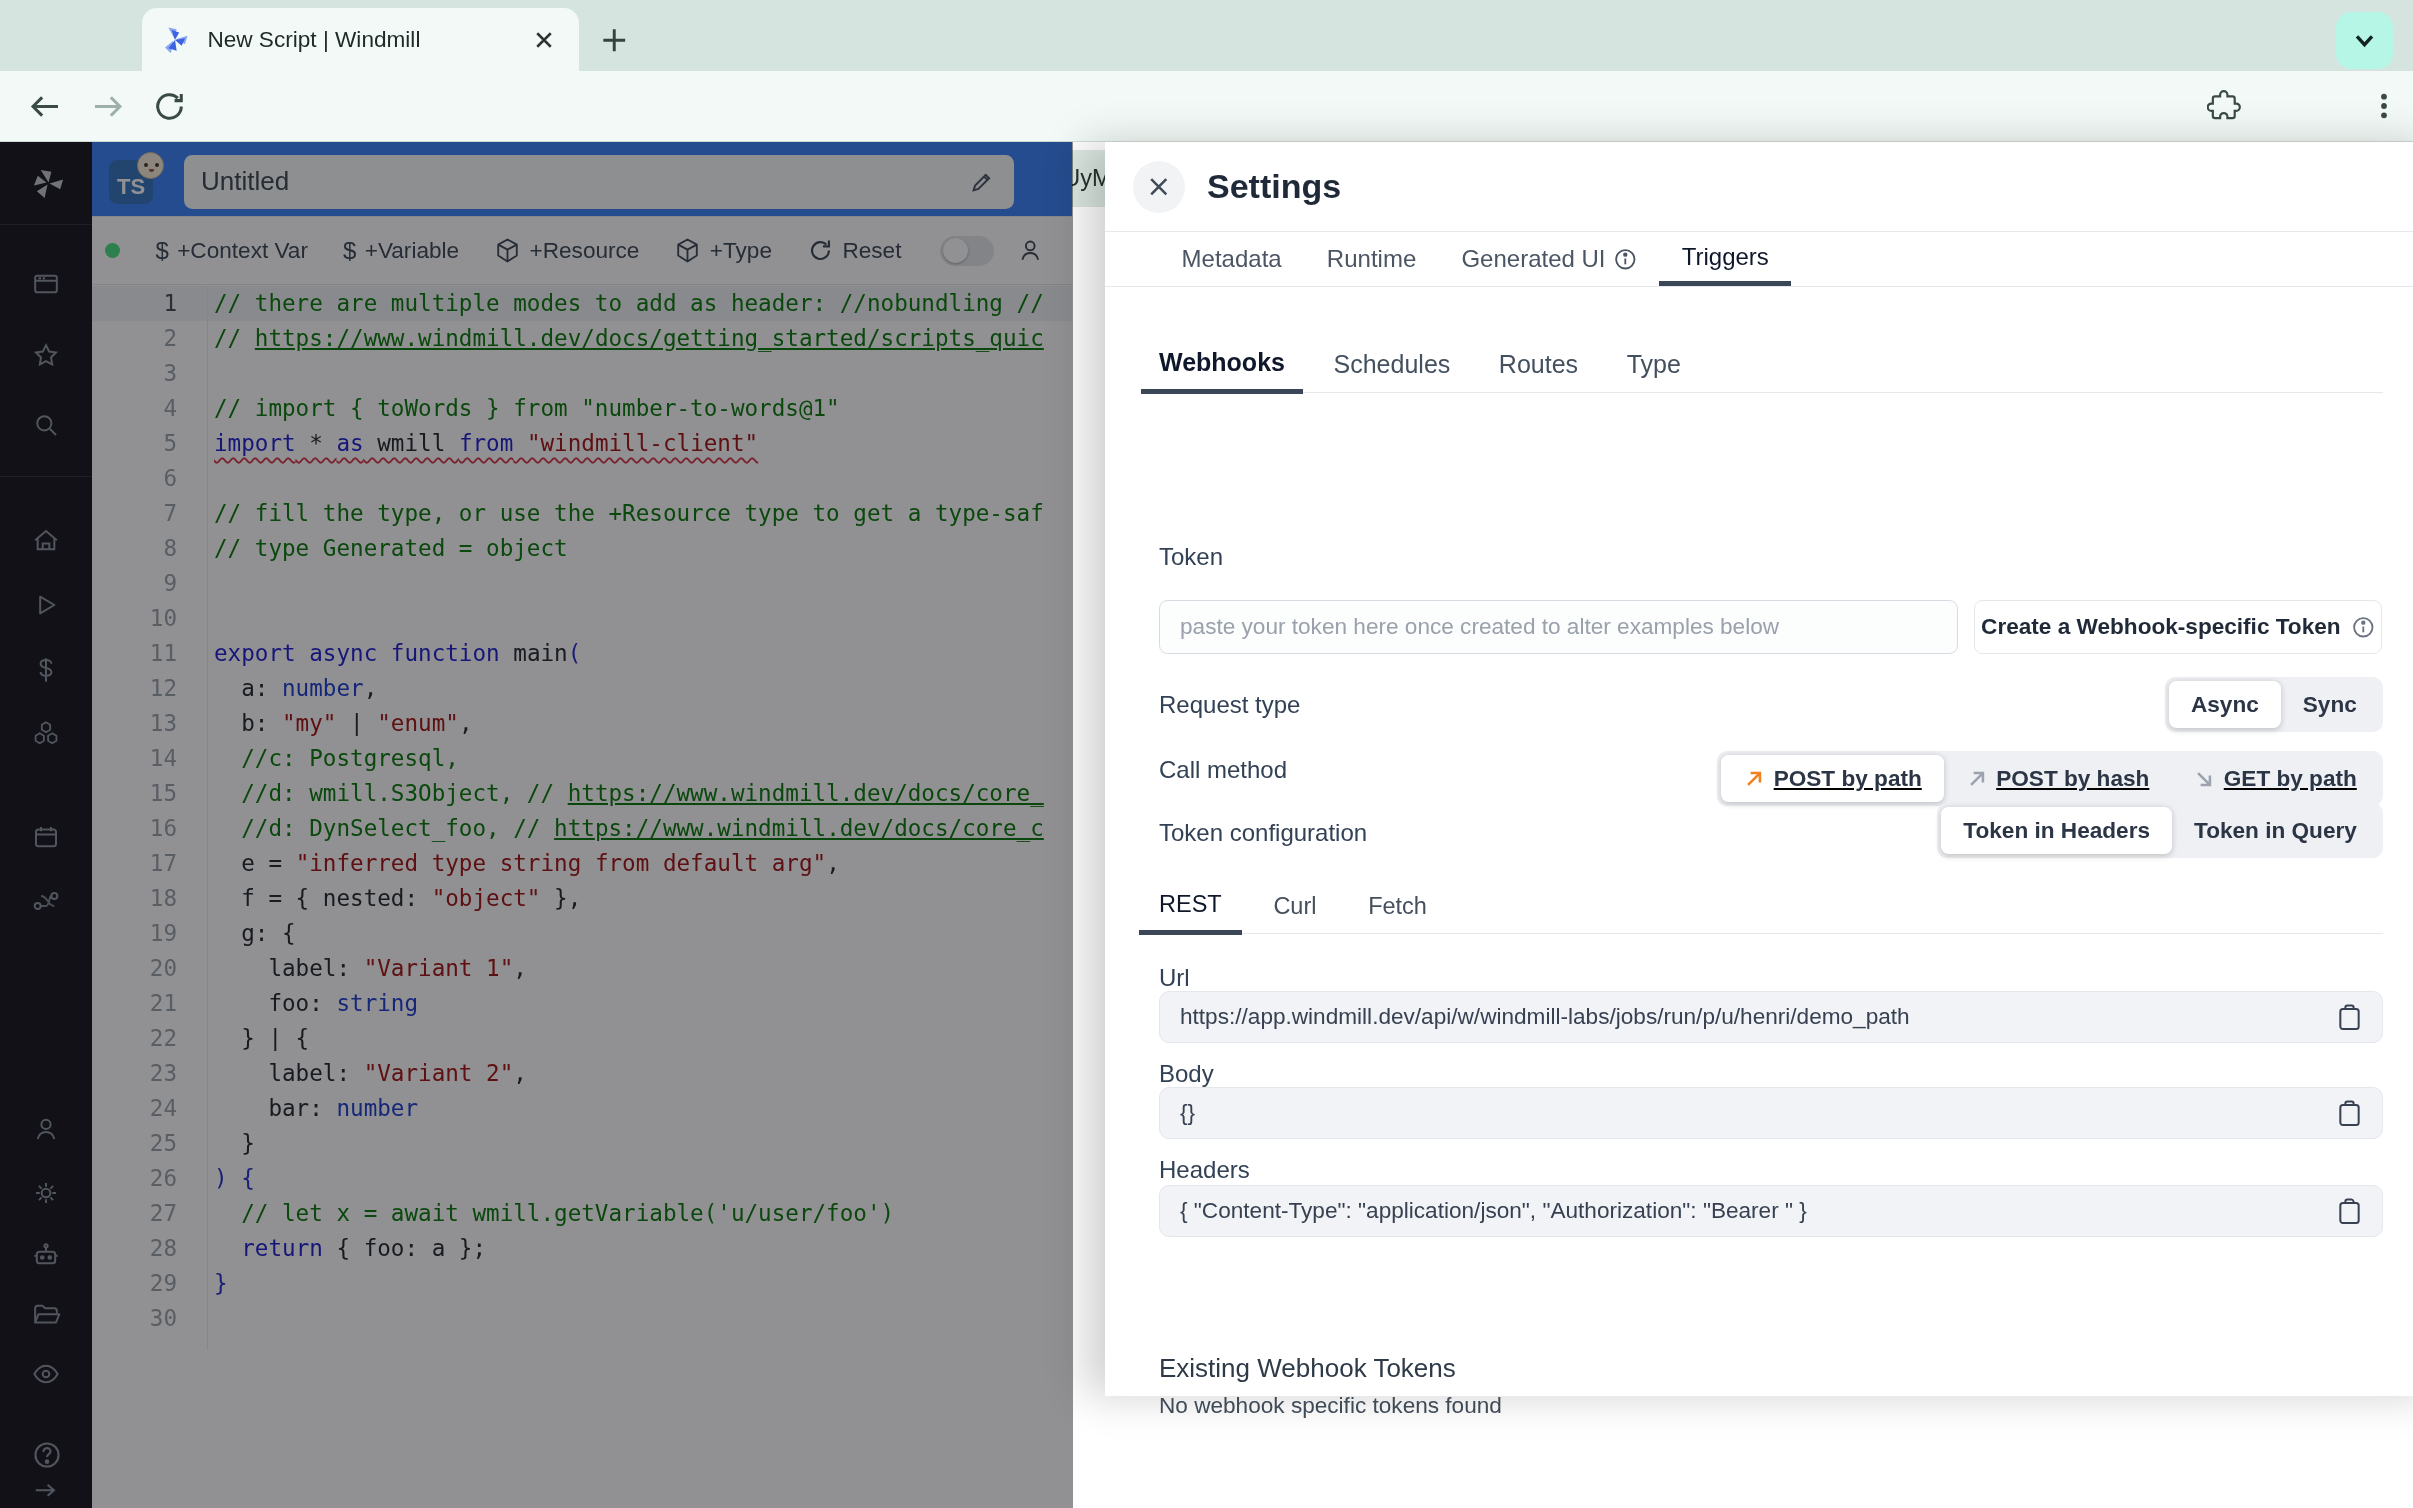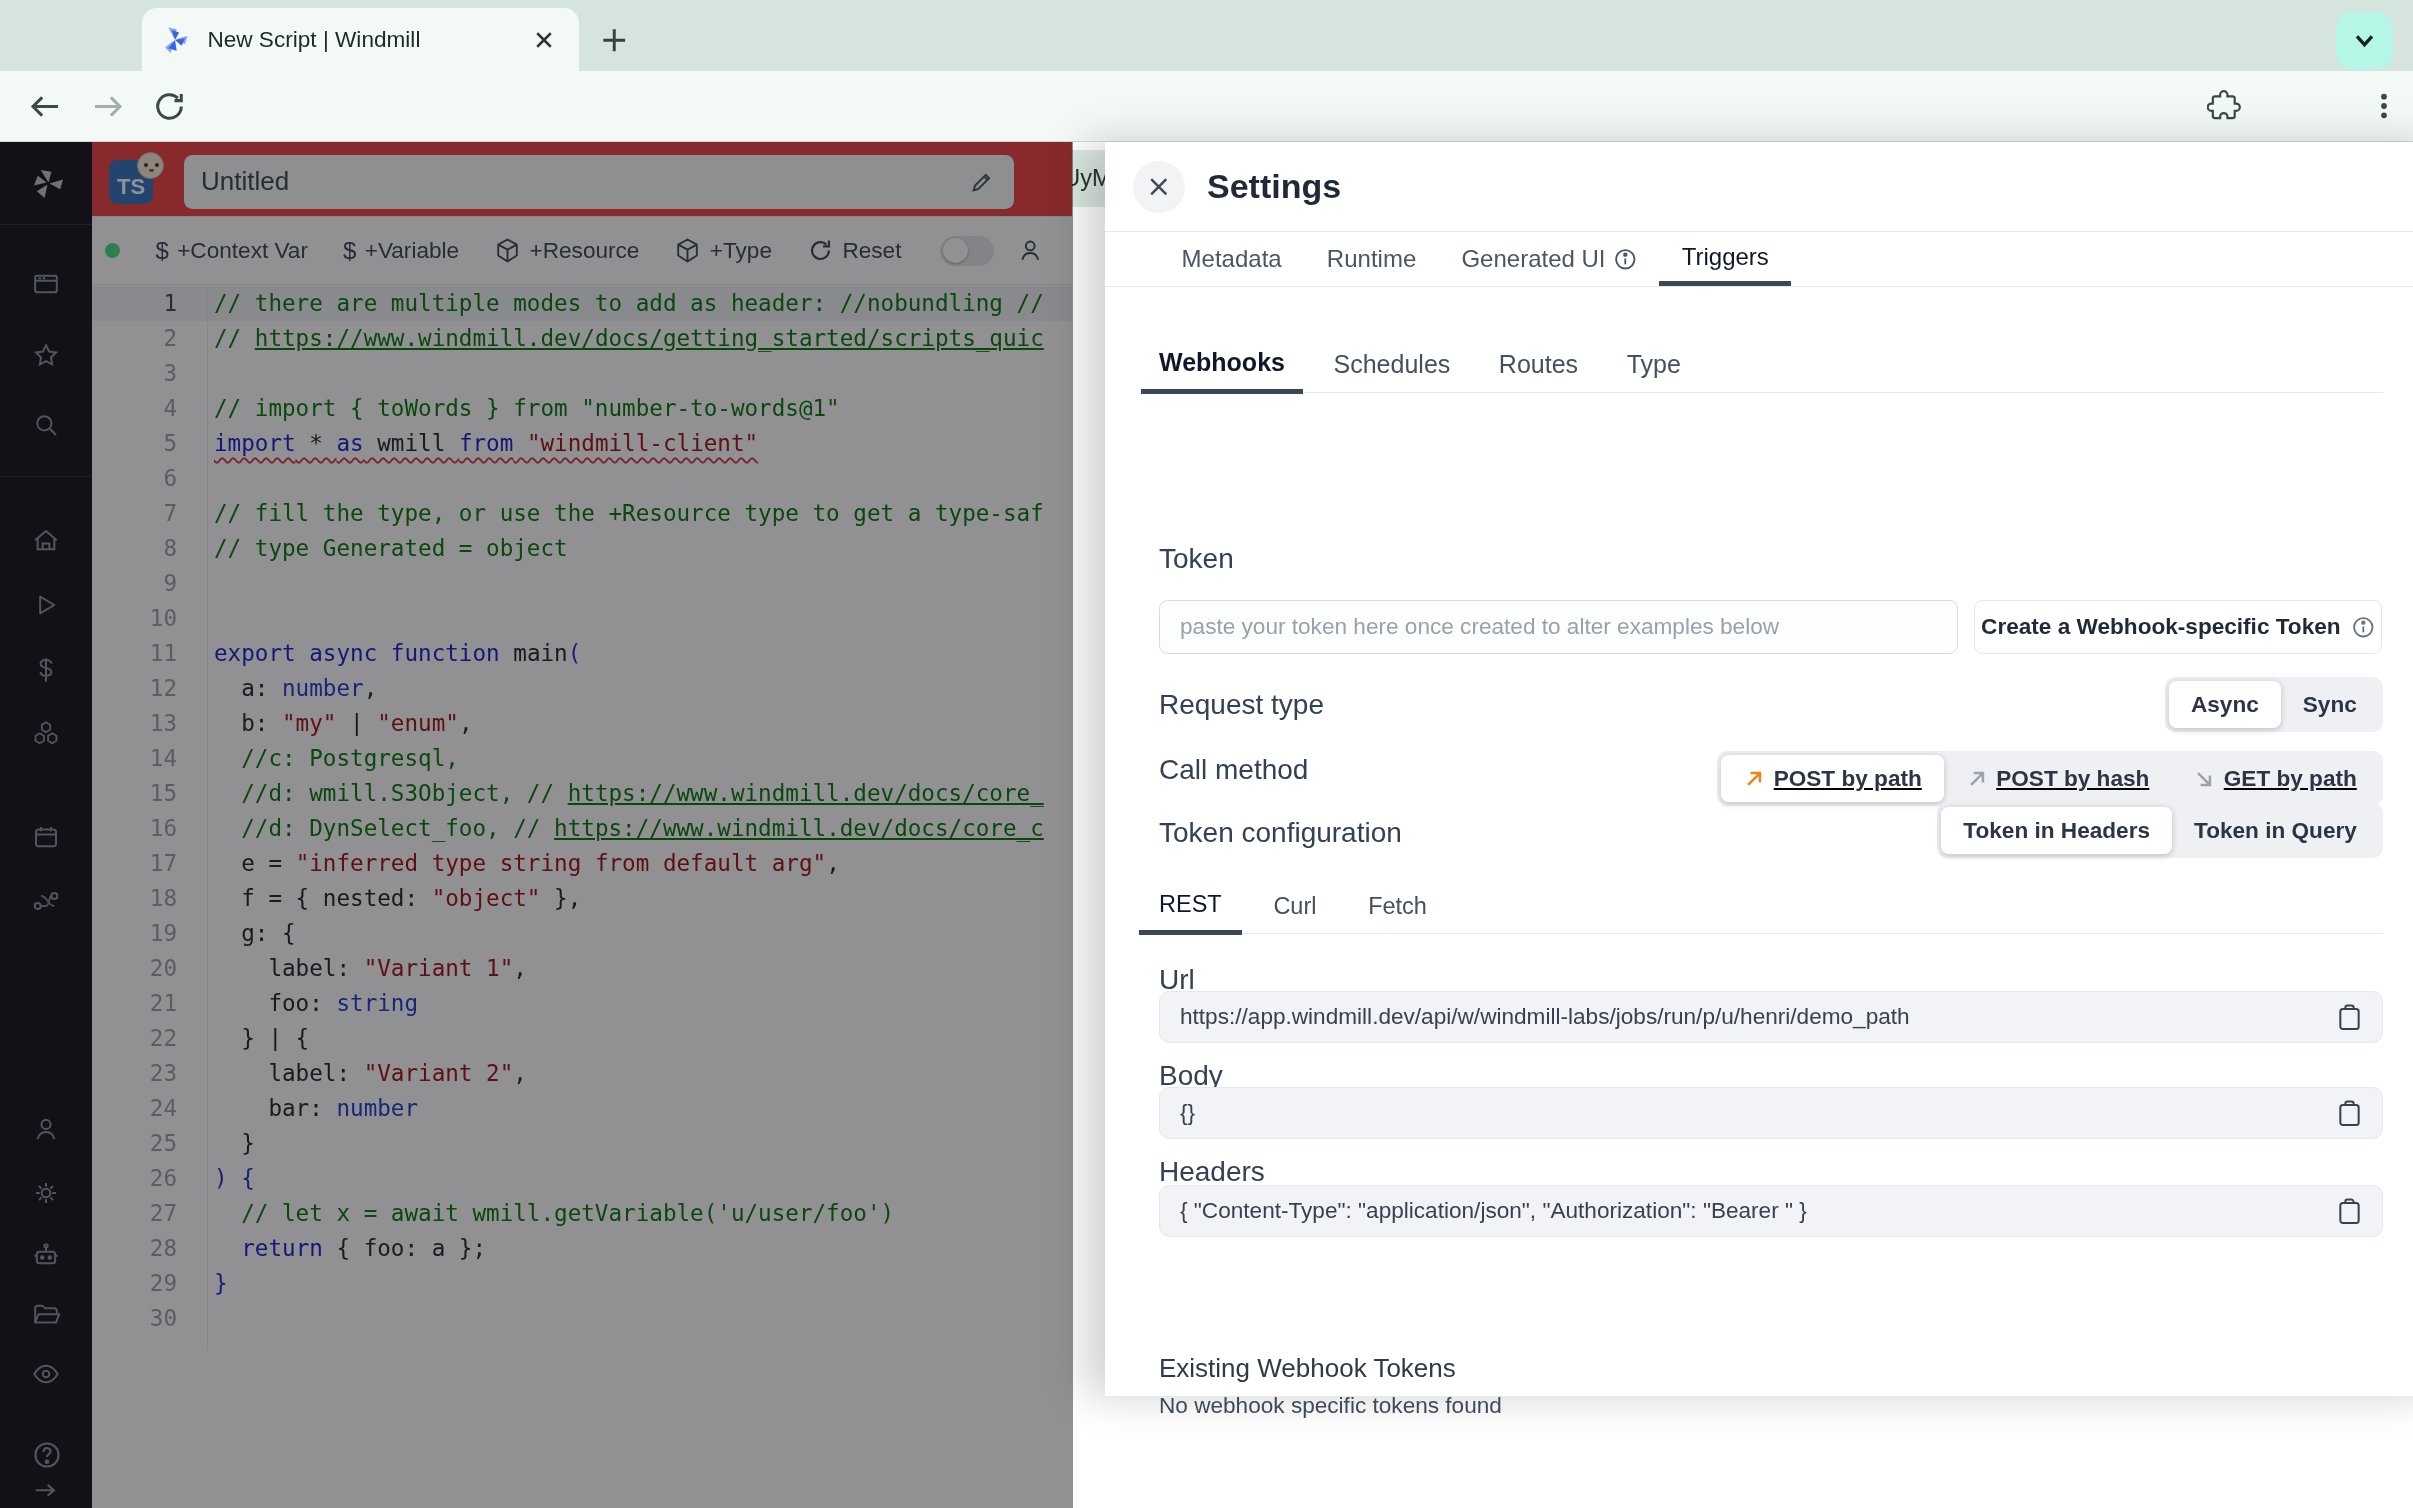--- a/index.html
+++ b/index.html
@@ -24,21 +24,21 @@
   .avatar { position:absolute; left:2300px; top:84px; width:45px; height:45px; border-radius:50%;
             background:radial-gradient(circle at 50% 38%, #cfd8cb 0 30%, #6e7f68 31% 55%, #3c4a3a 56% 100%); border:0.8px solid #b9c7c0; }
   .chrome-divider { position:absolute; left:2281px; top:85px; width:1.7px; height:42px; background:#b7e2d4; }
 
   
   .sidebar { position:absolute; left:0; top:142px; width:92px; height:1366px; background:#16161e; }
   .sb-ic { position:absolute; left:31px; width:30px; height:30px; }
   .sb-div { position:absolute; left:0; width:92px; height:0.8px; background:#31313c; }
 
   .editor { position:absolute; left:92px; top:142px; width:980px; height:1366px; background:#ffffff; }
-  .ed-header { position:absolute; left:0; top:0; width:980px; height:74px; background:#ef4444; }
+  .ed-header { position:absolute; left:0; top:0; width:980px; height:74px; background:#3b82f6; }
   .ts-badge { position:absolute; left:17px; top:18.4px; width:44px; height:44px; background:#3575be; border-radius:8.4px;
               color:#fff; font-weight:bold; font-size:22px; display:flex; align-items:flex-end; justify-content:center; padding-bottom:4.2px; }
   .bun-emoji { position:absolute; left:45px; top:10px; width:27px; height:27px; border-radius:50%;
                background:#f5ecd9; border:1.7px solid #c9b99a; }
   .bun-emoji:before { content:""; position:absolute; left:5.9px; top:10px; width:4.2px; height:4.2px; border-radius:50%; background:#4a3828;
                       box-shadow:11px 0 0 #4a3828; }
   .bun-emoji:after { content:""; position:absolute; left:11px; top:16px; width:5px; height:3.4px; border-radius:0 0 5px 5px; background:#a2543f; }
   .ed-title-box { position:absolute; left:92px; top:12.6px; width:830px; height:54px; background:#fafbfb; border-radius:8.4px;
                   display:flex; align-items:center; padding:0 17px; }
   .ed-title { font-size:26px; font-weight:500; color:#3f4854; flex:1; }
@@ -80,21 +80,21 @@
             display:flex; align-items:stretch; padding-left:54px; }
   .p-tab { display:flex; align-items:center; gap:8.4px; padding:0 22.6px; font-size:24px; color:#4b5563; }
   .p-tab.active { color:#0f172a; border-bottom:5px solid #3b4657; }
   .p-content { position:absolute; left:54px; top:145px; width:1224px; height:1221px; }
 
   .w-tabs { position:absolute; left:0; top:49px; width:1224px; height:57px; border-bottom:1.7px solid #e5e9ee; display:flex; }
   .w-tab { display:flex; align-items:center; padding:0 17.6px; margin-right:13.4px; font-size:25px; color:#44505e; }
   .w-tab:first-child { margin-left:-17.6px; }
   .w-tab.active { color:#0f172a; font-weight:700; border-bottom:5px solid #3b4657; margin-bottom:-1.7px; }
 
-  .f-label { position:absolute; left:0; font-size:28px; color:#334155; }
+  .f-label { position:absolute; left:0; font-size:24px; color:#334155; }
   .token-input { position:absolute; left:0; top:313px; width:799px; height:54px; background:#fcfdfd; border:1.7px solid #d6dbe1;
                  border-radius:8.4px; font-size:22.6px; color:#374151; padding:0 20px; font-family:"Liberation Sans", sans-serif; }
   .token-input::placeholder { color:#9aa1ab; }
   .create-btn { position:absolute; left:815px; top:313px; width:408px; height:54px; background:#fff; border:1.7px solid #e3e7eb;
                 border-radius:8.4px; display:flex; align-items:center; justify-content:center; gap:11.7px;
                 font-size:22.6px; font-weight:600; color:#1f2937; }
   .seg-row-label { display:flex; align-items:center; }
   .seg { position:absolute; right:0; background:#eef0f3; border-radius:10px; padding:4.2px; display:flex; }
   .seg-item { display:flex; align-items:center; justify-content:center; gap:8.4px; padding:0 22px; height:47px;
               font-size:22.6px; font-weight:600; color:#2b3545; border-radius:7.5px; white-space:nowrap; }

